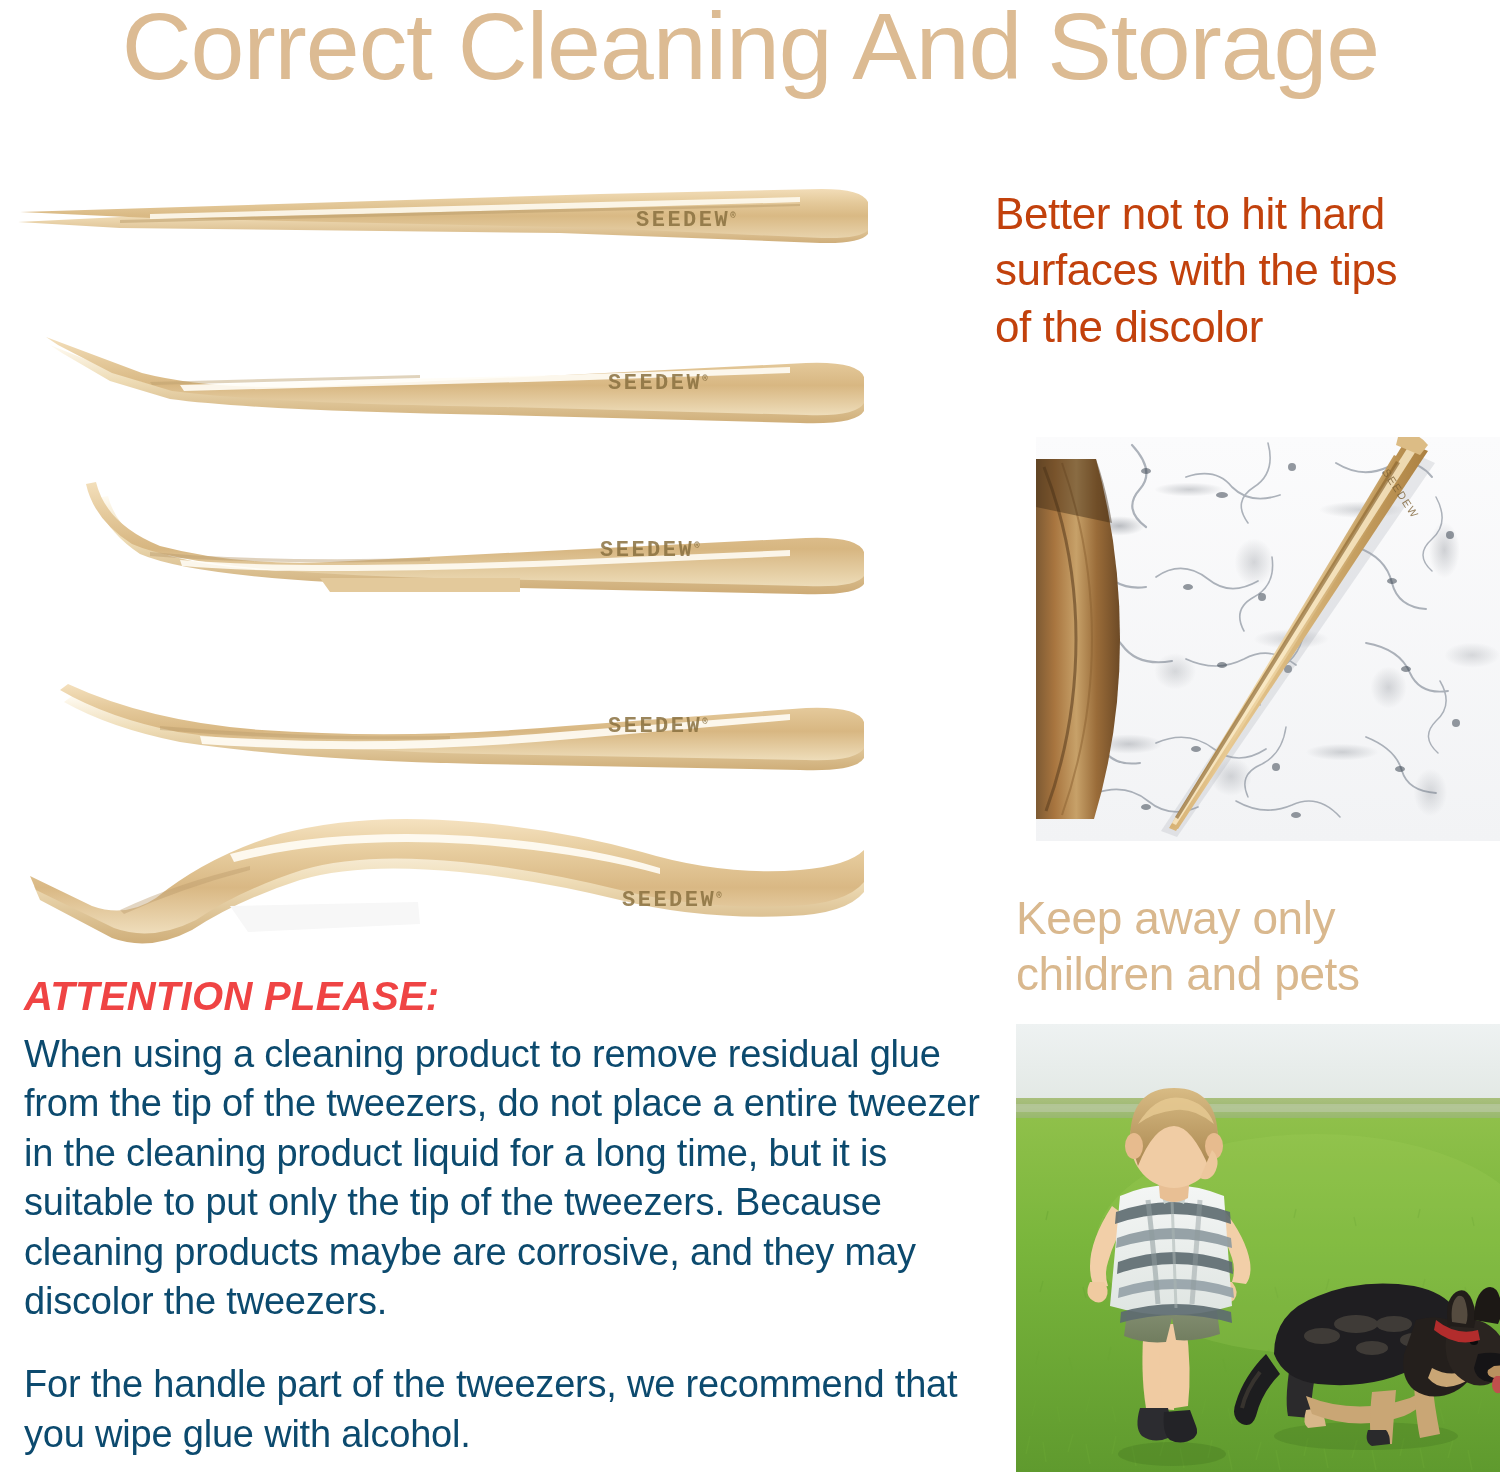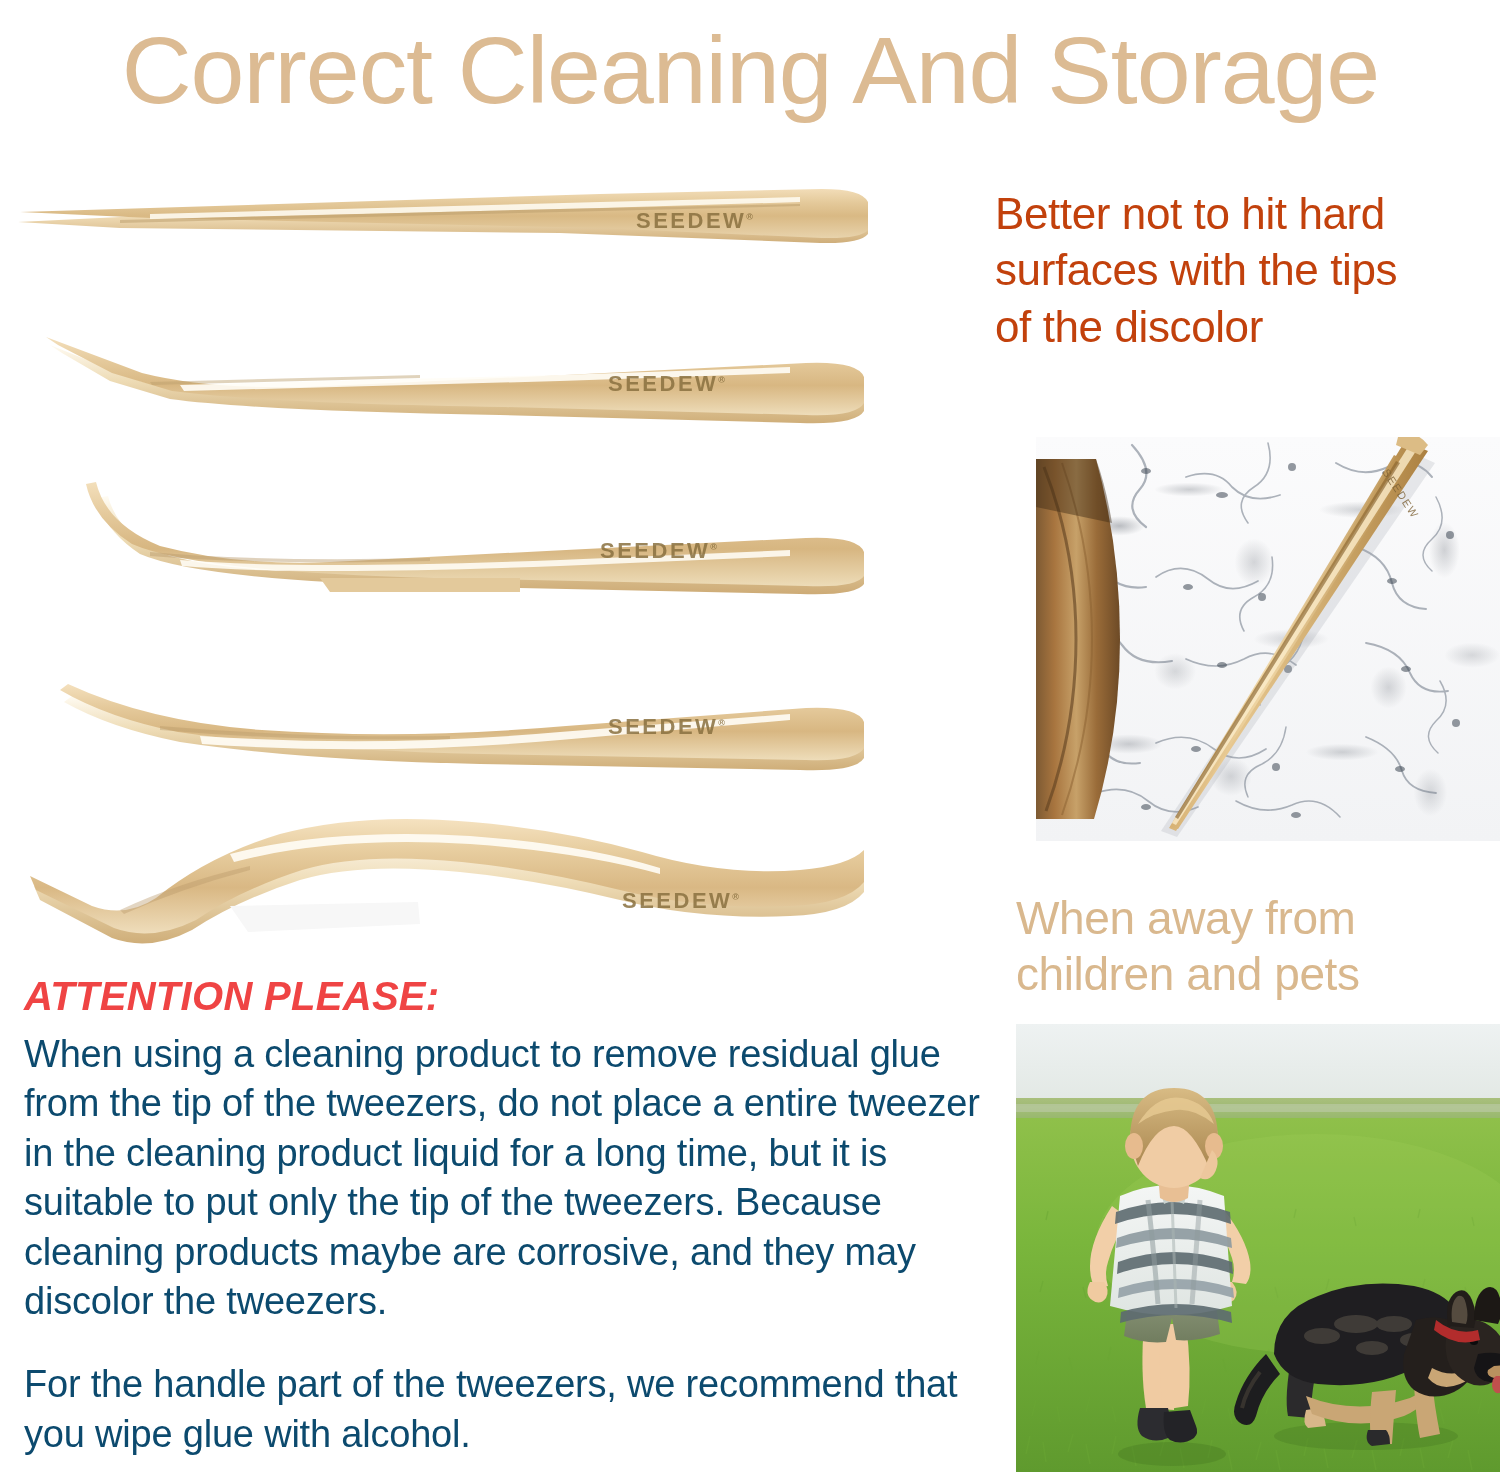--- a/index.html
+++ b/index.html
@@ -6,21 +6,21 @@
   html,body { background:#ffffff; }
   body {
     width:1500px; height:1472px;
     font-family:"Liberation Sans", sans-serif;
     position:relative; overflow:hidden;
   }
 
   
   .title-bar{
     position:absolute; left:0; top:0; width:1493px; height:118px;
-    display:flex; align-items:flex-end; justify-content:center;padding-left:8px;
+    display:flex; align-items:flex-start; justify-content:center;padding-left:8px;
   }
   .title-text{
     color:#dcbb93;
     font-family:"Liberation Sans Narrow","Liberation Sans",sans-serif;
     font-size:94px;
     font-weight:400;
     letter-spacing:-1px;
     white-space:nowrap;
     transform:scaleX(1.03);
     line-height:1;
@@ -28,21 +28,21 @@
 
   
   .tweezer-stack{
     position:absolute; left:0; top:150px; width:950px; height:810px;
   }
   .tweezer-row{ position:absolute; left:0; width:950px; }
   .tw-svg{ display:block; width:100%; height:100%; }
 
   .brandmark{
     position:absolute;
-    font-family:Liberation Sans, sans-serif;
+    font-family:Liberation Mono, monospace;
     font-weight:700;
     color:#8a7140;
     letter-spacing:2.5px;
     font-size:22px;
     opacity:.85;
     user-select:none;
   }
   .brandmark sup{ font-size:9px; vertical-align:super; letter-spacing:0; }
 
   
@@ -377,21 +377,21 @@
       <path d="M360,76 L364,78 L142,434 L139,432 Z" fill="#8a6530" opacity=".65"></path>
 
       <path d="M362,52 Q380,44 392,60 L384,70 L360,60 Z" fill="#dcbc85"></path>
     </g>
 
     <text x="346" y="35" transform="rotate(57 346 35)" font-family="Liberation Sans, sans-serif" font-size="11" letter-spacing="1.5" fill="#7d6134" opacity=".8">SEEDEW</text>
   </svg>
 </div>
 
 <div class="note-keep no-select">
-  <div>When away from</div>
+  <div>Keep away only</div>
   <div>children and pets</div>
 </div>
 
 <div class="photo-grass">
   <svg viewBox="0 0 484 448" preserveAspectRatio="none" style="display:block;width:100%;height:100%">
     <defs>
       <linearGradient id="sky" x1="0" y1="0" x2="0" y2="1">
         <stop offset="0%" stop-color="#eef2f2"></stop>
         <stop offset="100%" stop-color="#e2e8e4"></stop>
       </linearGradient>

